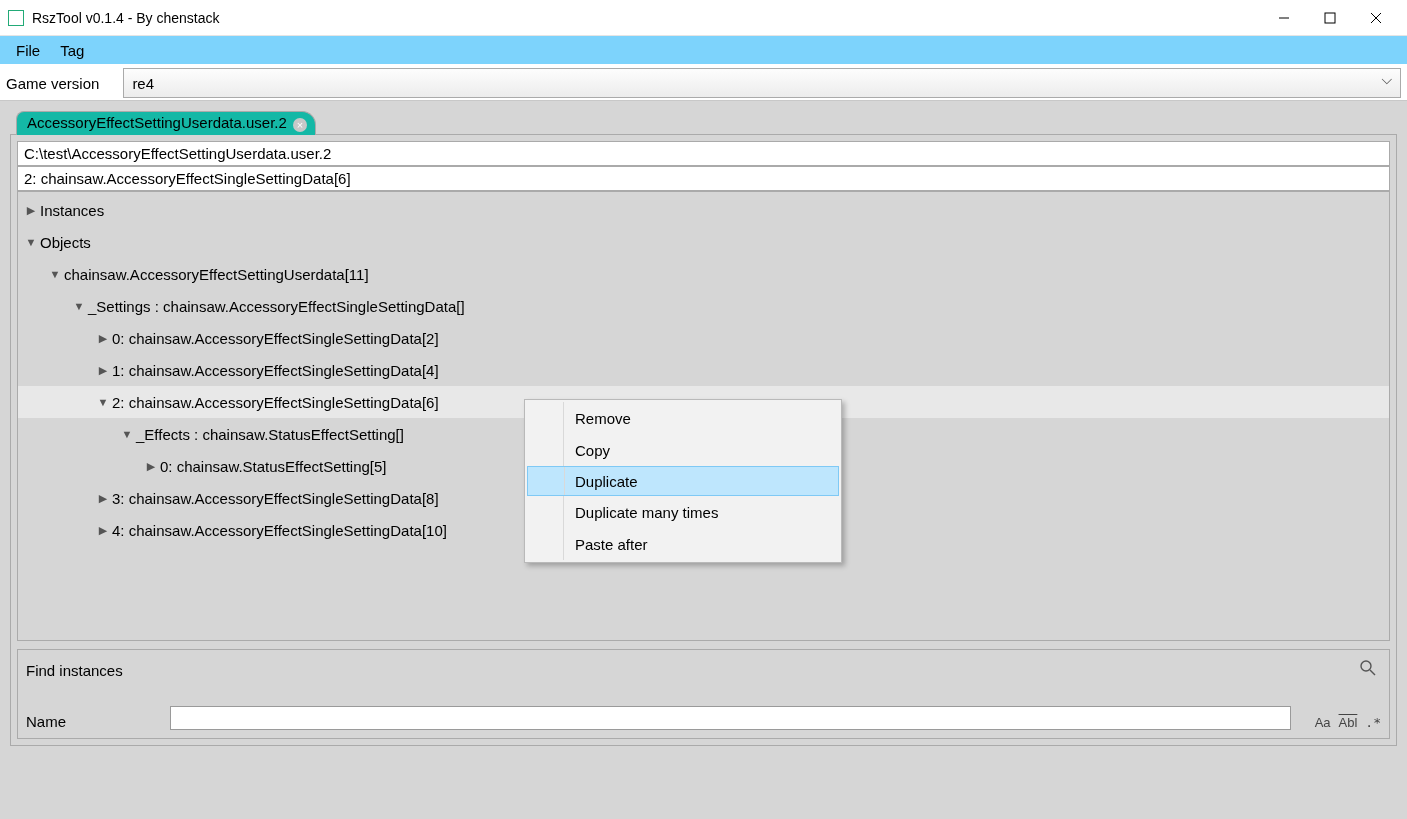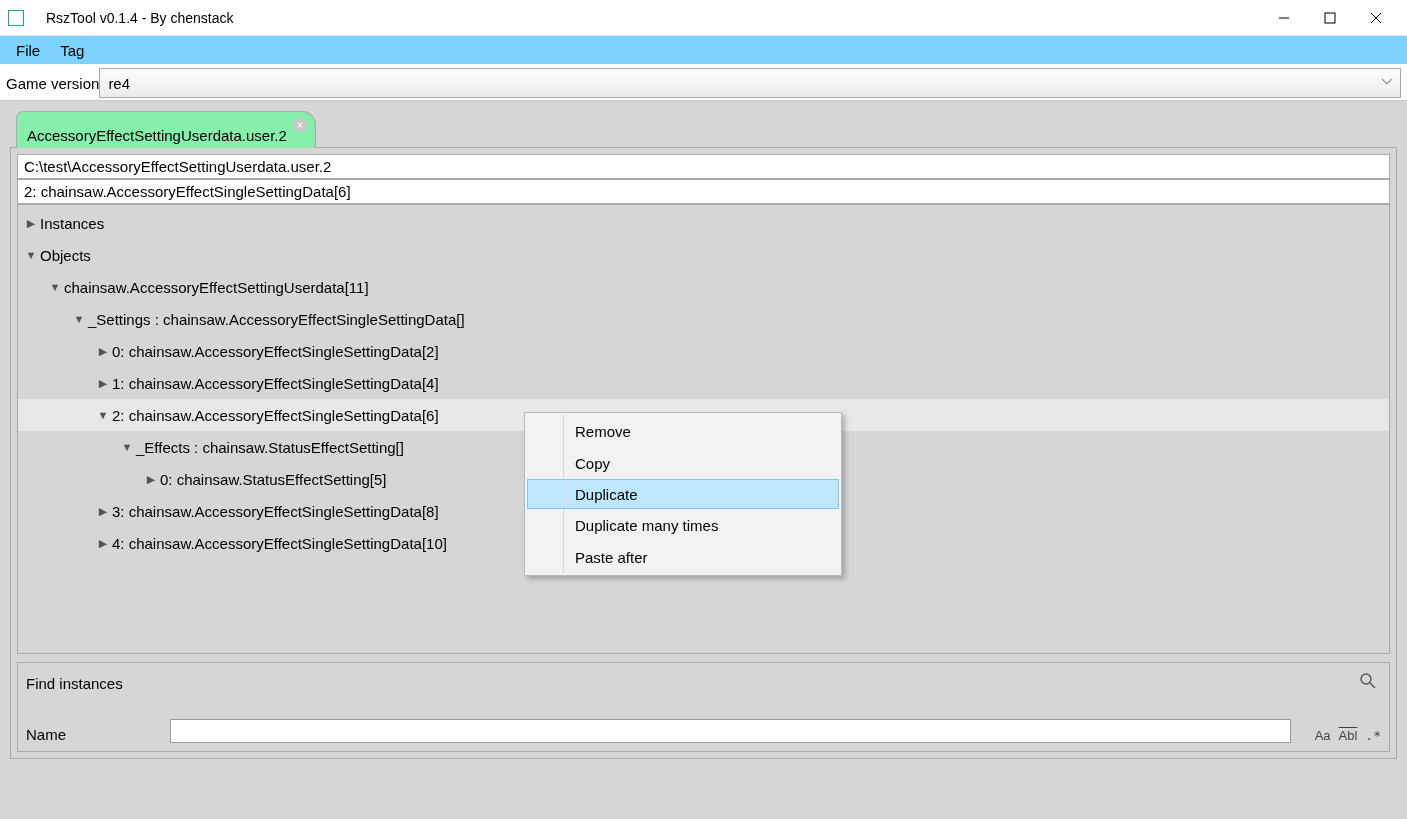--- a/index.html
+++ b/index.html
@@ -19,42 +19,42 @@
     padding: 0 8px;
     background: #fff;
     border-bottom: 1px solid #e5e5e5;
     font-size: 14px;
   }
   .titlebar .app-icon {
     width: 16px; height: 16px;
     border: 1px solid #2a7; background: #fff;
     margin-right: 8px;
   }
-  .titlebar .title { flex: 1; color: #000; margin-left: 14px; }
+  .titlebar .title { flex: 1; color: #000; }
   .win-controls { display: flex; gap: 0; }
   .win-btn {
     width: 46px; height: 30px;
     display: flex; align-items: center; justify-content: center;
     color: #000;
   }
   .menubar {
     height: 28px;
     display: flex;
     align-items: center;
     padding: 0 6px;
     background: #7dd3fc;
     font-size: 15px;
   }
   .menubar .menu-item { padding: 2px 10px; }
   .toolbar-row {
     display: flex;
     align-items: center;
     padding: 4px 6px;
     background: #fff;
-    gap: 0;
+    gap: 24px;
     font-size: 15px;
   }
   .toolbar-row label { color: #000; }
   .combo {
     flex: 1;
     height: 30px;
     border: 1px solid #aaa;
     background: linear-gradient(#fdfdfd,#ececec);
     display: flex;
     align-items: center;
@@ -76,26 +76,26 @@
     left: 0; right: 0;
     padding: 10px;
     border-top: 1px solid #c8c8c8;
   }
   .tabstrip {
     display: flex;
     align-items: flex-end;
     margin-left: 6px;
   }
   .tab {
-    background: #86efac;
+    background: #14b8a6;
     border: 1px solid #aaa;
     border-bottom: none;
     border-top-left-radius: 8px;
     border-top-right-radius: 14px;
-    padding: 15px 28px 4px 10px;
+    padding: 2px 28px 4px 10px;
     position: relative;
     font-size: 15px;
   }
   .tab .close {
     position: absolute;
     right: 8px; top: 6px;
     width: 14px; height: 14px;
     border-radius: 50%;
     background: #c8c8c8;
     color: #fff;

